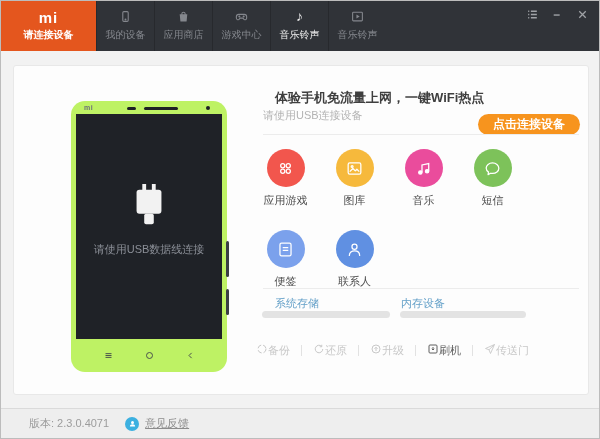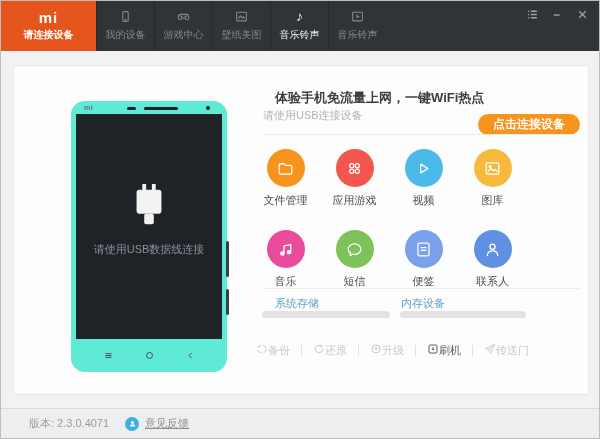--- a/index.html
+++ b/index.html
@@ -17,21 +17,21 @@
   .tab.highlight { color:#eeeeee; }
   .win-controls { position:absolute; right:10px; top:7px; display:flex; align-items:center; gap:12px; color:#9fa2a6; }
   .win-controls span { cursor:pointer; display:flex; align-items:center; }
   .win-controls svg { width:13px; height:13px; }
 
   
   .content-bg { position:absolute; top:50px; left:0; right:0; bottom:30px; background:#f2f2f2; }
   .card { position:absolute; left:12px; top:64px; width:576px; height:330px; background:#fdfdfd; border:1px solid #e8e8e8; border-radius:3px; }
 
   
-  .phone { position:absolute; left:70px; top:100px; width:156px; height:271px; background:#5eead4; border-radius:14px; }
+  .phone { position:absolute; left:70px; top:100px; width:156px; height:271px; background:#bef264; border-radius:14px; }
   .bezel-top { position:absolute; top:0; left:0; right:0; height:13px; display:flex; align-items:center; }
   .phone-logo { position:absolute; left:13px; top:3px; font-size:7px; font-weight:bold; color:#6c7078; letter-spacing:0.5px; }
   .sensor { position:absolute; left:56px; top:6px; width:9px; height:3px; background:#1d2025; border-radius:2px; }
   .speaker { position:absolute; left:73px; top:6px; width:34px; height:3px; background:#1d2025; border-radius:2px; }
   .camera { position:absolute; right:17px; top:5px; width:4px; height:4px; background:#1d2025; border-radius:50%; }
   .screen { position:absolute; left:5px; top:13px; width:146px; height:225px; background:#1f2227; }
   .usb-wrap { position:absolute; left:0; right:0; top:70px; text-align:center; }
   .usb-wrap svg { width:34px; height:44px; }
   .usb-text { margin-top:10px; color:#8b8f97; font-size:11px; }
   .bezel-bottom { position:absolute; bottom:0; left:0; right:0; height:33px; display:flex; align-items:center; justify-content:center; gap:32px; color:#3f434b; }
@@ -95,36 +95,36 @@
       <span>
           <svg viewBox="0 0 24 24" fill="none" stroke="currentColor" stroke-width="2">
             <rect x="7" y="3" width="10" height="18" rx="2"></rect>
             <circle cx="12" cy="17.5" r="0.8" fill="currentColor"></circle>
           </svg>
         </span>
       <span class="tab-lbl">我的设备</span>
     </div>
     <div class="tab">
       <span>
+          <svg viewBox="0 0 24 24" fill="currentColor">
+            <path d="M5 8h14l-1.3 13H6.3L5 8z"></path>
+            <path d="M9 9V7a3 3 0 0 1 6 0v2" fill="none" stroke="currentColor" stroke-width="2"></path>
+          </svg>
+        </span>
+      <span class="tab-lbl">应用商店</span>
+    </div>
+    <div class="tab">
+      <span>
           <svg viewBox="0 0 24 24" fill="none" stroke="currentColor" stroke-width="2">
             <path d="M7 8h10a4.5 4.5 0 0 1 4.5 4.5V15a3 3 0 0 1-5.6 1.5L14.6 15H9.4l-1.3 1.5A3 3 0 0 1 2.5 15v-2.5A4.5 4.5 0 0 1 7 8z"></path>
             <circle cx="8" cy="12" r="0.9" fill="currentColor"></circle>
             <circle cx="16" cy="12" r="0.9" fill="currentColor"></circle>
           </svg>
         </span>
       <span class="tab-lbl">游戏中心</span>
-    </div>
-    <div class="tab">
-      <span>
-          <svg viewBox="0 0 24 24" fill="none" stroke="currentColor" stroke-width="2">
-            <rect x="3" y="4" width="18" height="16" rx="1.5"></rect>
-            <path d="M6 16l4-5 3.5 4 2-2.5 2.5 3.5"></path>
-          </svg>
-        </span>
-      <span class="tab-lbl">壁纸美图</span>
     </div>
     <div class="tab highlight">
       <span class="mnote">♪</span>
       <span class="tab-lbl">音乐铃声</span>
     </div>
     <div class="tab">
       <span>
           <svg viewBox="0 0 24 24" fill="none" stroke="currentColor" stroke-width="2">
             <rect x="3" y="4" width="18" height="16" rx="1.5"></rect>
             <path d="M10 8.5l6 3.5-6 3.5z" fill="currentColor" stroke="none"></path>
@@ -187,47 +187,31 @@
     <div class="side-btn side-pwr"></div>
   </div>
 
   <div class="headline">体验手机免流量上网，一键WiFi热点</div>
   <div class="subtext">请使用USB连接设备</div>
   <button class="connect-btn">点击连接设备</button>
   <div class="sep sep1"></div>
 
   <div class="features">
     <div class="feature">
-      <span class="fcircle c-file">
-          <svg viewBox="0 0 24 24" fill="none" stroke="#fff" stroke-width="1.6" stroke-linejoin="round">
-            <path d="M4 8a2 2 0 0 1 2-2h4l2 2h6a2 2 0 0 1 2 2v7a2 2 0 0 1-2 2H6a2 2 0 0 1-2-2V8z"></path>
-          </svg>
-        </span>
-      <span class="f-label">文件管理</span>
-    </div>
-    <div class="feature">
       <span class="fcircle c-apps">
           <svg viewBox="0 0 24 24" fill="none" stroke="#fff" stroke-width="1.6">
             <circle cx="8.5" cy="8.5" r="2.6"></circle>
             <circle cx="15.5" cy="8.5" r="2.6"></circle>
             <circle cx="8.5" cy="15.5" r="2.6"></circle>
             <circle cx="15.5" cy="15.5" r="2.6"></circle>
           </svg>
         </span>
       <span class="f-label">应用游戏</span>
     </div>
     <div class="feature">
-      <span class="fcircle c-video">
-          <svg viewBox="0 0 24 24" fill="none" stroke="#fff" stroke-width="1.6" stroke-linejoin="round">
-            <path d="M8.5 6.5l9 5.5-9 5.5z"></path>
-          </svg>
-        </span>
-      <span class="f-label">视频</span>
-    </div>
-    <div class="feature">
       <span class="fcircle c-gallery">
           <svg viewBox="0 0 24 24" fill="none" stroke="#fff" stroke-width="1.6" stroke-linejoin="round">
             <rect x="4" y="5" width="16" height="14" rx="2"></rect>
             <circle cx="9" cy="9.5" r="1.2"></circle>
             <path d="M6 16l4-4 3 3 2-2 3 3"></path>
           </svg>
         </span>
       <span class="f-label">图库</span>
     </div>
     <div class="feature">

